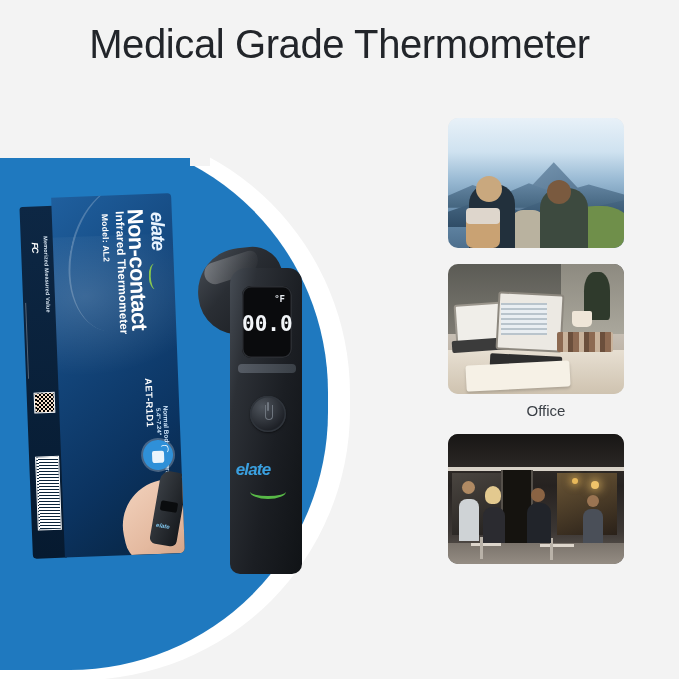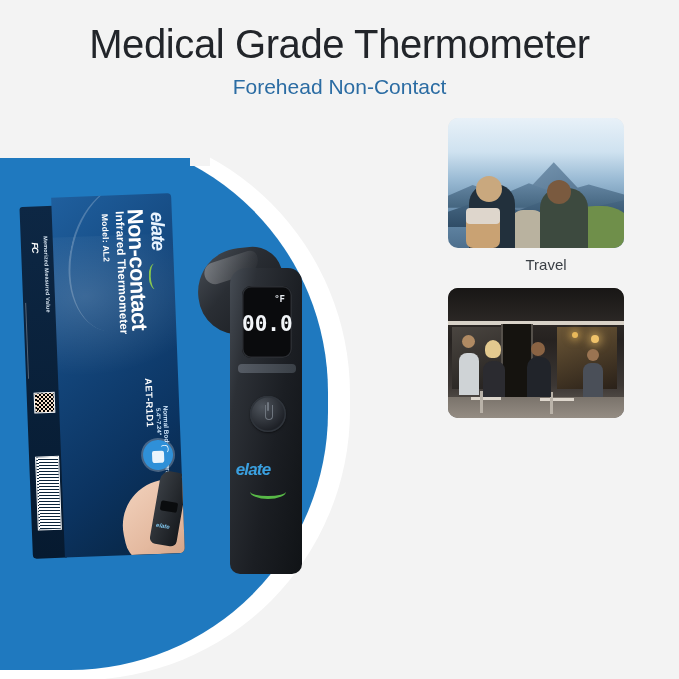--- a/index.html
+++ b/index.html
@@ -325,21 +325,20 @@
   .rs-t2{position:absolute;left:52%;bottom:13%;width:34px;height:3px;background:#ded7cd;}
   .rs-t2l{position:absolute;left:58%;bottom:3%;width:3px;height:22px;background:#bab3a9;}
 </style>
 </head>
 <body>
 
 <div class="stage">
 
   <div class="header">
     <div class="title">Medical Grade Thermometer</div>
-    <div class="subtitle">Forehead Non-Contact</div>
   </div>
 
   <div class="hero">
     <div class="hero-halo"></div>
     <div class="hero-blue"></div>
     <div class="hero-topcut"></div>
     <div class="hero-topcut2"></div>
 
   </div>
 
@@ -404,23 +403,41 @@
           <div class="tv-green"></div>
           <div class="tv-mid"></div>
           <div class="tv-p1"></div>
           <div class="tv-pack"></div>
           <div class="tv-pack2"></div>
           <div class="tv-p1h"></div>
           <div class="tv-p2"></div>
           <div class="tv-p2h"></div>
         </div>
       </div>
-      <div class="caption">Travel</div>
-    </div>
-
+    </div>
+
+    <div class="card">
+      <div class="thumb">
+        <div class="sc-office">
+          <div class="of-wall"></div>
+          <div class="of-wall2"></div>
+          <div class="of-plant"></div>
+          <div class="of-desk"></div>
+          <div class="of-lap1"></div>
+          <div class="of-lap1b"></div>
+          <div class="of-lap2"></div>
+          <div class="of-lap2scr"></div>
+          <div class="of-lap2b"></div>
+          <div class="of-books"></div>
+          <div class="of-cup"></div>
+          <div class="of-pad"></div>
+        </div>
+      </div>
+      <div class="caption">Office</div>
+    </div>
 
     <div class="card">
       <div class="thumb">
         <div class="sc-rest">
           <div class="rs-awn"></div>
           <div class="rs-awn-edge"></div>
           <div class="rs-win"></div>
           <div class="rs-win2"></div>
           <div class="rs-door"></div>
           <div class="rs-lamp"></div>

